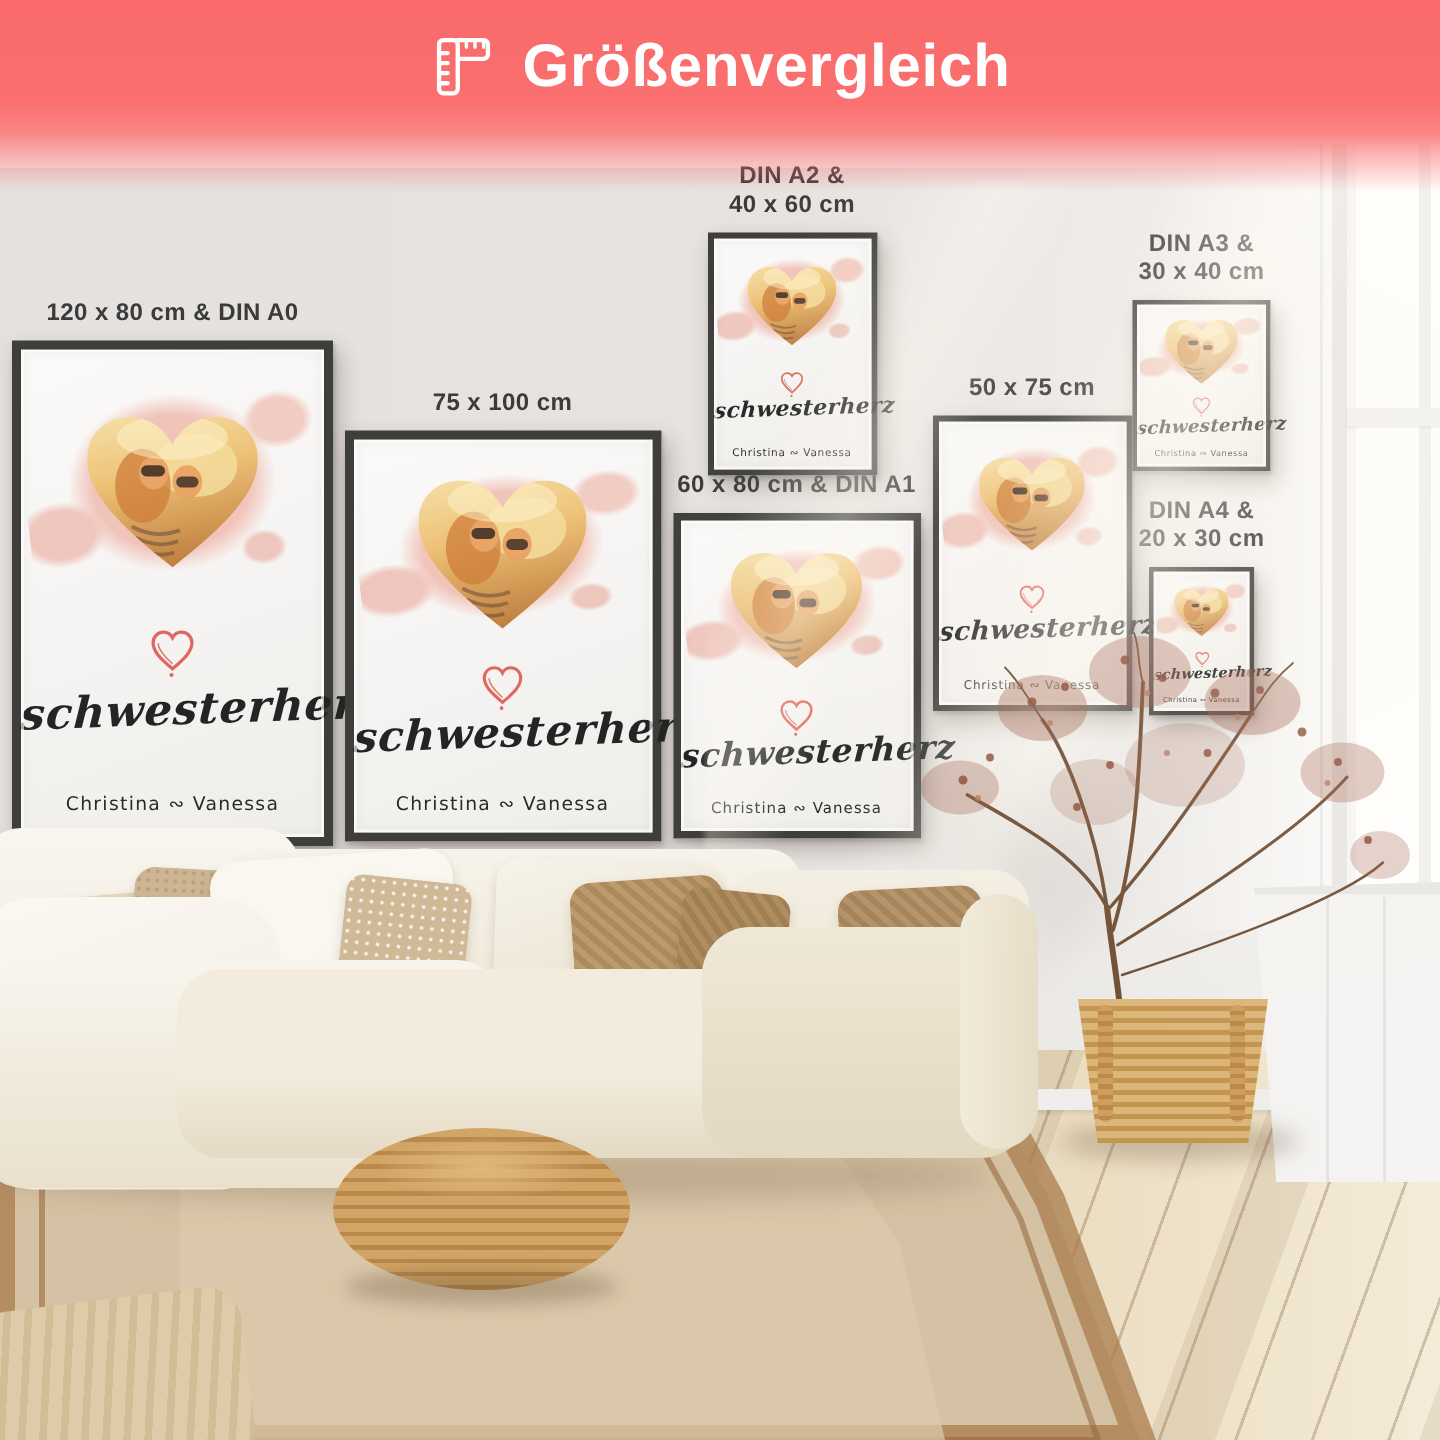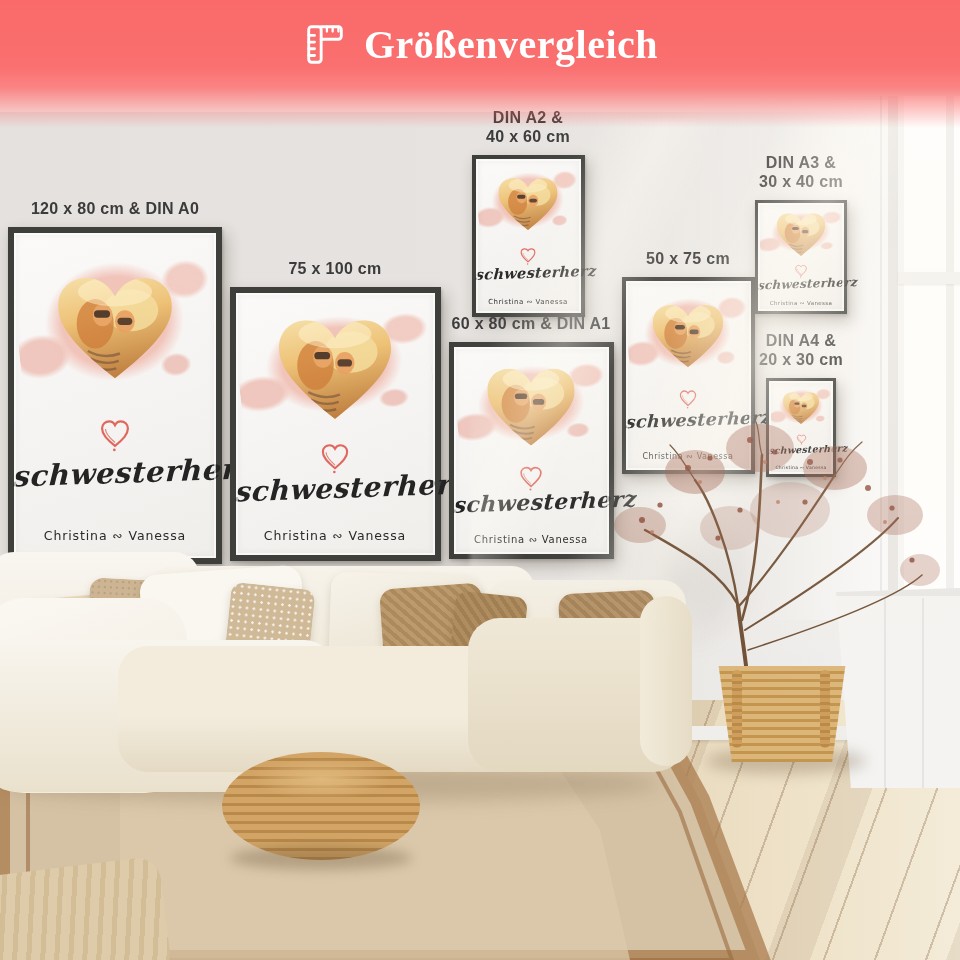--- a/index.html
+++ b/index.html
@@ -5,21 +5,21 @@
   html,body{margin:0;padding:0;}
   body{width:960px;height:960px;position:relative;overflow:hidden;
        font-family:"Liberation Sans",sans-serif;background:#e7e4e1;}
   [data-name]{box-sizing:border-box;}
 
   
   .banner{position:absolute;left:0;top:0;width:960px;height:88px;z-index:60;
           background:linear-gradient(180deg,#fa6a6a 0%,#fa6f6f 75%,#fb8484 100%);
           display:flex;align-items:center;justify-content:center;}
   .banner-inner{display:flex;align-items:center;gap:16px;}
-  .banner h1{margin:0;font-size:40px;font-weight:700;color:#fff;letter-spacing:.5px;font-family:Liberation Serif, serif;}
+  .banner h1{margin:0;font-size:40px;font-weight:700;color:#fff;letter-spacing:.5px;}
   .ruler{display:flex;}
   .banner-fade{position:absolute;left:0;top:88px;width:960px;height:40px;z-index:59;
           background:linear-gradient(180deg,rgba(250,106,106,.8),rgba(250,106,106,0));
           pointer-events:none;}
 
   
   .scene{position:absolute;inset:0;}
   .ceiling{position:absolute;left:0;top:80px;width:960px;height:34px;
            background:#f3f2f0;border-bottom:2px solid rgba(0,0,0,.05);z-index:1;}
   .wall{position:absolute;left:0;top:112px;width:960px;height:648px;z-index:1;

